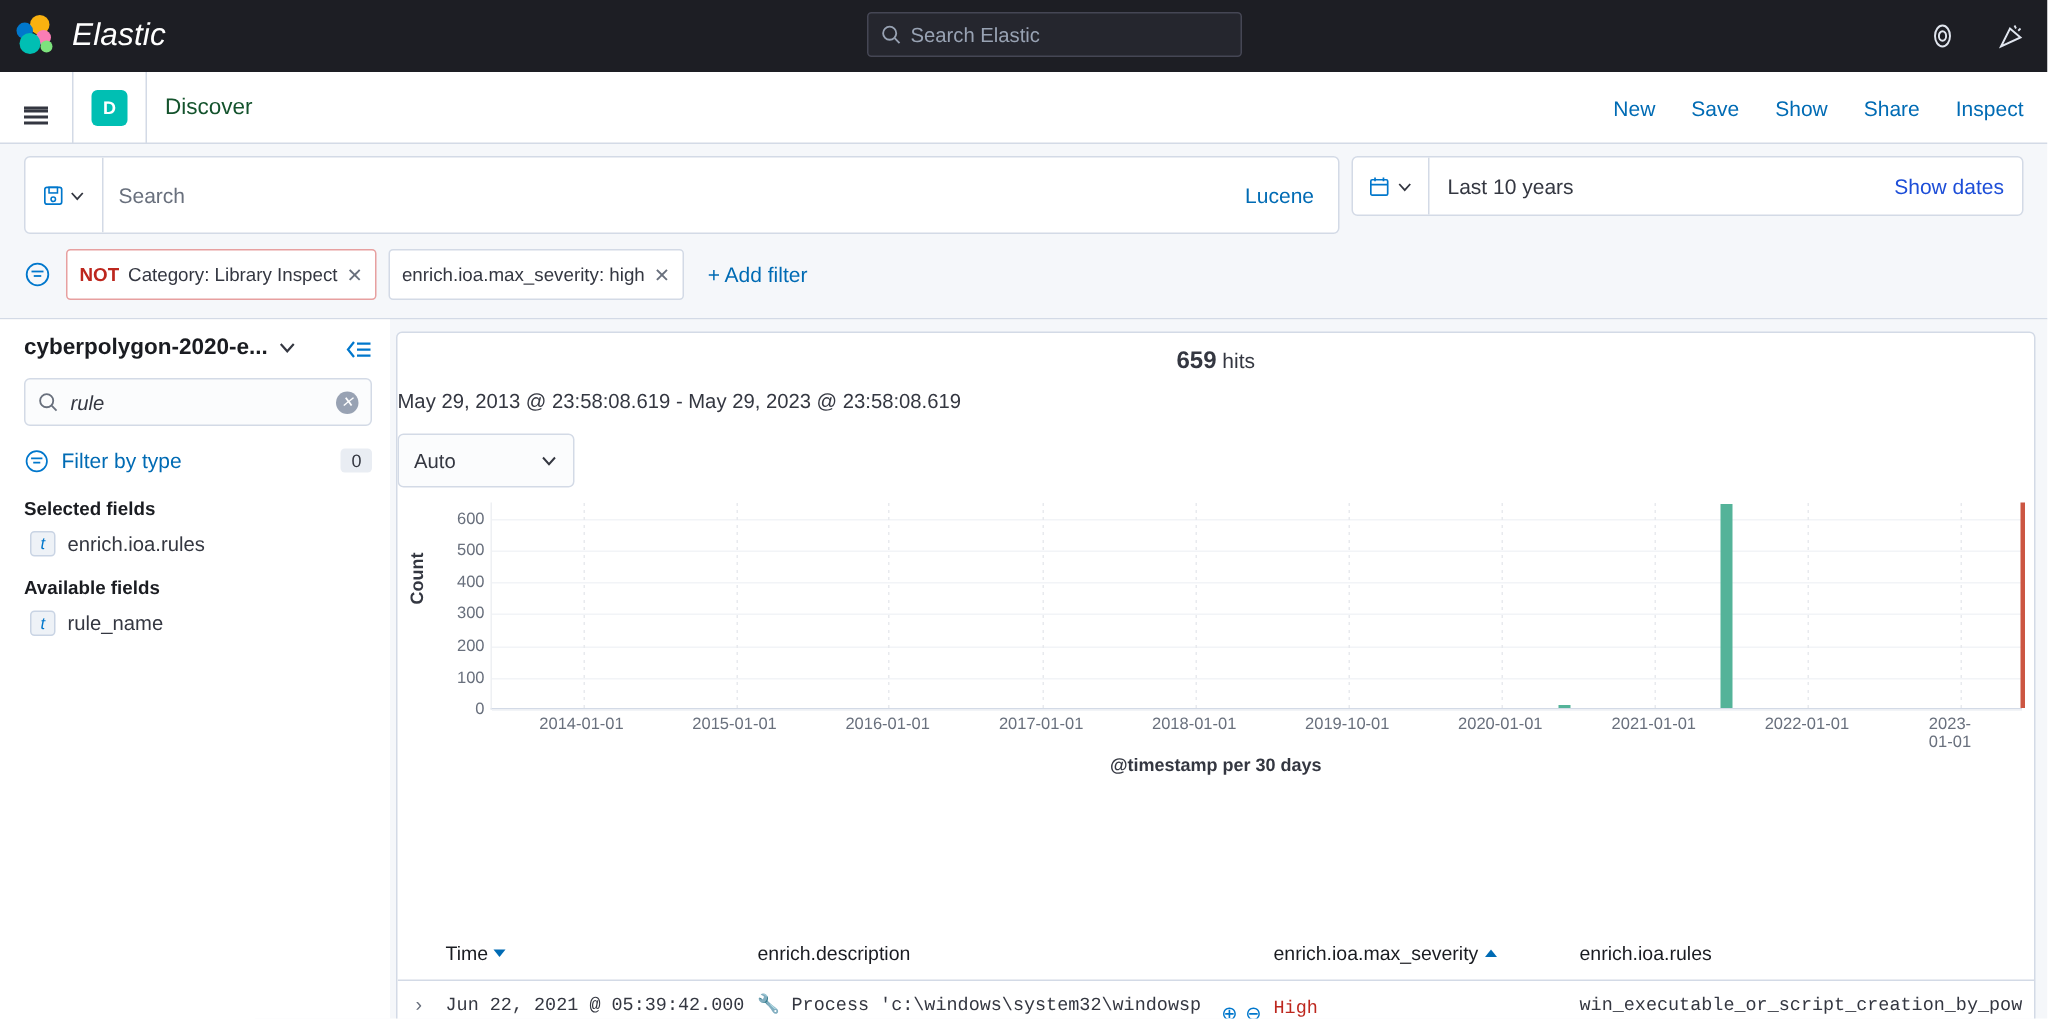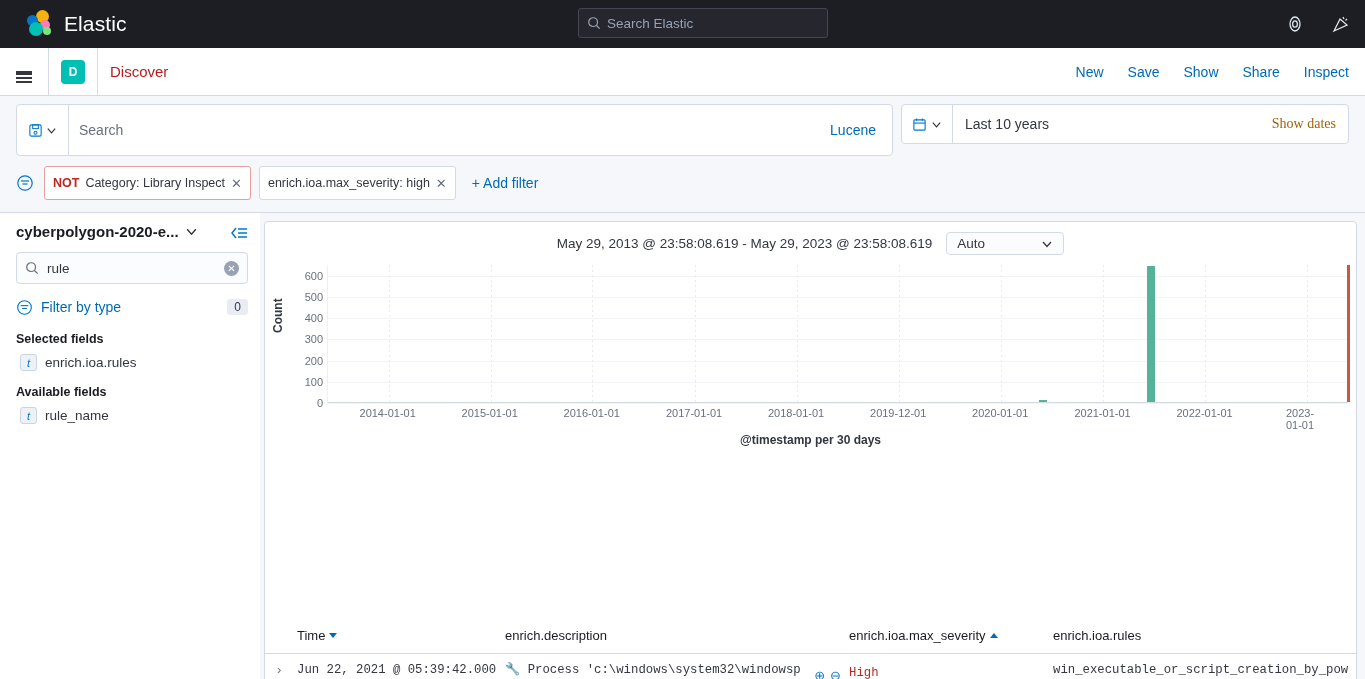--- a/index.html
+++ b/index.html
@@ -9,21 +9,21 @@
     background: #ffffff;
     color: #343741;
     overflow: hidden;
   }
 
   
   #topbar {
     height: 48px; background: #1d1e24;
     display: flex; align-items: center; position: relative;
   }
-  #brand { display: flex; align-items: center; gap: 10px; padding-left: 24px; }
+  #brand { display: flex; align-items: center; gap: 10px; padding-left: 8px; font-style: italic; }
   .elastic-logo { width: 30px; height: 30px; position: relative; }
   .elastic-logo span { position: absolute; border-radius: 50%; display: block; }
   .el-a { width: 13px; height: 13px; background: #f9b110; left: 12px; top: 1px; }
   .el-b { width: 11px; height: 11px; background: #0077cc; left: 3px; top: 6px; }
   .el-c { width: 10px; height: 10px; background: #fa7db5; left: 16px; top: 11px; }
   .el-d { width: 14px; height: 14px; background: #00bfb3; left: 5px; top: 13px; }
   .el-e { width: 8px;  height: 8px;  background: #7de37d; left: 19px; top: 18px; }
   #brand-name { color: #ffffff; font-size: 21px; letter-spacing: .1px; }
 
   #global-search {
@@ -49,21 +49,21 @@
   }
   #hamburger { width: 48px; display: flex; align-items: center; justify-content: center; cursor: pointer; }
   #hamburger div { width: 16px; height: 2px; background: #343741; margin: 2px 0; }
   .vdiv { width: 1px; height: 48px; background: #d3dae6; }
   #app-badge {
     width: 24px; height: 24px; border-radius: 4px; background: #00bfb3;
     color: #fff; font-size: 12px; font-weight: bold;
     display: flex; align-items: center; justify-content: center;
     margin: 0 12px;
   }
-  #app-title { font-size: 15px; color: #b91c1c; padding-left: 12px; }
+  #app-title { font-size: 15px; color: #14532d; padding-left: 12px; }
   #approw-right {
     position: absolute; right: 16px; display: flex; align-items: center; gap: 24px;
   }
   #approw-right span { color: #006bb4; font-size: 14px; cursor: pointer; }
 
   
   #querybar {
     background: #f5f7fa; padding: 8px 16px 0 16px;
     display: flex; align-items: flex-start; gap: 8px;
   }
@@ -80,21 +80,21 @@
     display: flex; align-items: center; padding: 0 16px;
     color: #006bb4; font-size: 14px; cursor: pointer;
   }
   #datepicker {
     height: 40px; width: 448px; background: #fff;
     border: 1px solid #d3dae6; border-radius: 4px;
     display: flex; align-items: center;
   }
   #dp-cal { display: flex; align-items: center; gap: 4px; padding: 0 10px; border-right: 1px solid #d3dae6; height: 100%; cursor: pointer; }
   #dp-range { flex: 1; padding-left: 12px; font-size: 14px; color: #343741; }
-  #dp-show { padding-right: 12px; color: #a16207; font-size: 14px; cursor: pointer; font-family: Liberation Serif, serif; }
+  #dp-show { padding-right: 12px; color: #1d4ed8; font-size: 14px; cursor: pointer; }
   #refresh-btn {
     height: 40px; background: #006bb4; color: #fff; border-radius: 4px;
     display: flex; align-items: center; gap: 8px; padding: 0 16px;
     font-size: 14px; font-weight: 600; cursor: pointer;
   }
 
   
   #filterbar {
     background: #f5f7fa; padding: 10px 16px 12px 16px;
     display: flex; align-items: center; gap: 8px;
@@ -114,21 +114,21 @@
   
   #main { display: flex; height: 489px; background: #f5f7fa; }
 
   
   #sidebar { width: 260px; background: #fff; padding: 10px 12px 0 16px; position: relative; }
   #index-row { display: flex; align-items: center; gap: 6px; }
   #index-name { font-size: 15px; font-weight: bold; color: #1a1c21; max-width: 178px; white-space: nowrap; overflow: hidden; }
   #collapse-icon { position: absolute; right: 12px; top: 12px; cursor: pointer; }
   #field-search {
     margin-top: 12px; height: 32px; border: 1px solid #d3dae6; border-radius: 4px;
-    background: #fbfcfd; display: flex; align-items: center; gap: 8px; padding: 0 8px;
+    background: #fbfcfd; display: flex; align-items: center; gap: 8px; padding: 0 8px; font-style: italic;
   }
   #field-search-val { flex: 1; font-size: 13.5px; color: #343741; }
   .clear-circle {
     width: 15px; height: 15px; border-radius: 50%; background: #98a2b3;
     color: #fff; font-size: 10px; display: flex; align-items: center; justify-content: center; cursor: pointer;
   }
   #filter-by-type {
     margin-top: 8px; height: 30px; display: flex; align-items: center; gap: 8px; cursor: pointer;
   }
   #fbt-label { color: #006bb4; font-size: 14px; }
@@ -144,24 +144,24 @@
     display: flex; align-items: center; justify-content: center; flex: 0 0 auto;
   }
   .field-name { font-size: 13.5px; color: #343741; }
 
   
   #content { flex: 1; padding: 8px 8px 0 4px; }
   #panel { background: #fff; border: 1px solid #d3dae6; border-radius: 4px; height: 481px; overflow: hidden; position: relative; }
 
   #hits { text-align: center; padding-top: 10px; font-size: 14px; color: #343741; }
   #hits b { font-size: 16px; }
-  #hist-head { display: flex; align-items: center; justify-content: center; gap: 14px; margin-top: 10px; }
+  #hist-head { display: flex; align-items: flex-start; justify-content: center; gap: 14px; margin-top: 10px; flex-direction: column; }
   #hist-range { font-size: 13.5px; color: #343741; }
   #interval-select {
-    width: 118px; height: 23px; border: 1px solid #d3dae6; border-radius: 4px;
+    width: 118px; height: 36px; border: 1px solid #d3dae6; border-radius: 4px;
     background: #fbfcfd; display: flex; align-items: center; padding: 0 10px;
     font-size: 13.5px; color: #343741; cursor: pointer;
   }
   #interval-select .chev { margin-left: auto; }
 
   
   #chart-wrap { position: relative; height: 192px; margin-top: 10px; }
   #y-title {
     position: absolute; left: 6px; top: 68px; font-size: 12px; font-weight: bold;
     color: #343741; transform: rotate(-90deg); transform-origin: left top;
@@ -380,20 +380,24 @@
     <div class="section-title">Available fields</div>
     <div class="field-row">
       <span class="type-icon">t</span>
       <span class="field-name">rule_name</span>
     </div>
   </div>
 
   <div id="content">
     <div id="panel">
 
+      <div id="hits">
+        <b>659</b>
+        <span>hits</span>
+      </div>
 
       <div id="hist-head">
         <span id="hist-range">May 29, 2013 @ 23:58:08.619 - May 29, 2023 @ 23:58:08.619</span>
         <span id="interval-select">
           <span>Auto</span>
           <span class="chev ic">
             <svg width="12" height="12" viewBox="0 0 12 12">
                 <polyline points="2,4 6,8.5 10,4" fill="none" stroke="#343741" stroke-width="1.3"></polyline>
               </svg>
           </span>
@@ -432,21 +436,21 @@
             <div class="bar" style="left: calc(70.0986% - 4px); width: 8px; height: 2px; background: rgb(84, 179, 153);"></div>
             <div class="bar" style="left: calc(80.6681% - 4px); width: 8px; height: 135.877px; background: rgb(84, 179, 153);"></div>
             <div class="marker" style="left: calc(100% - 1px); background: rgb(204, 86, 66);"></div>
           </div>
         <div id="x-axis">
             <div style="left: 5.94195%;">2014-01-01</div>
             <div style="left: 15.9365%;">2015-01-01</div>
             <div style="left: 25.931%;">2016-01-01</div>
             <div style="left: 35.9529%;">2017-01-01</div>
             <div style="left: 45.9474%;">2018-01-01</div>
-            <div style="left: 55.9419%;">2019-12-01</div>
+            <div style="left: 55.9419%;">2019-10-01</div>
             <div style="left: 65.9365%;">2020-01-01</div>
             <div style="left: 75.9584%;">2021-01-01</div>
             <div style="left: 85.9529%;">2022-01-01</div>
             <div style="left: 95.9474%;">2023-01-01</div>
           </div>
         <div id="x-title">@timestamp per 30 days</div>
       </div>
 
       <div id="doc-table">
         <div class="thead">

